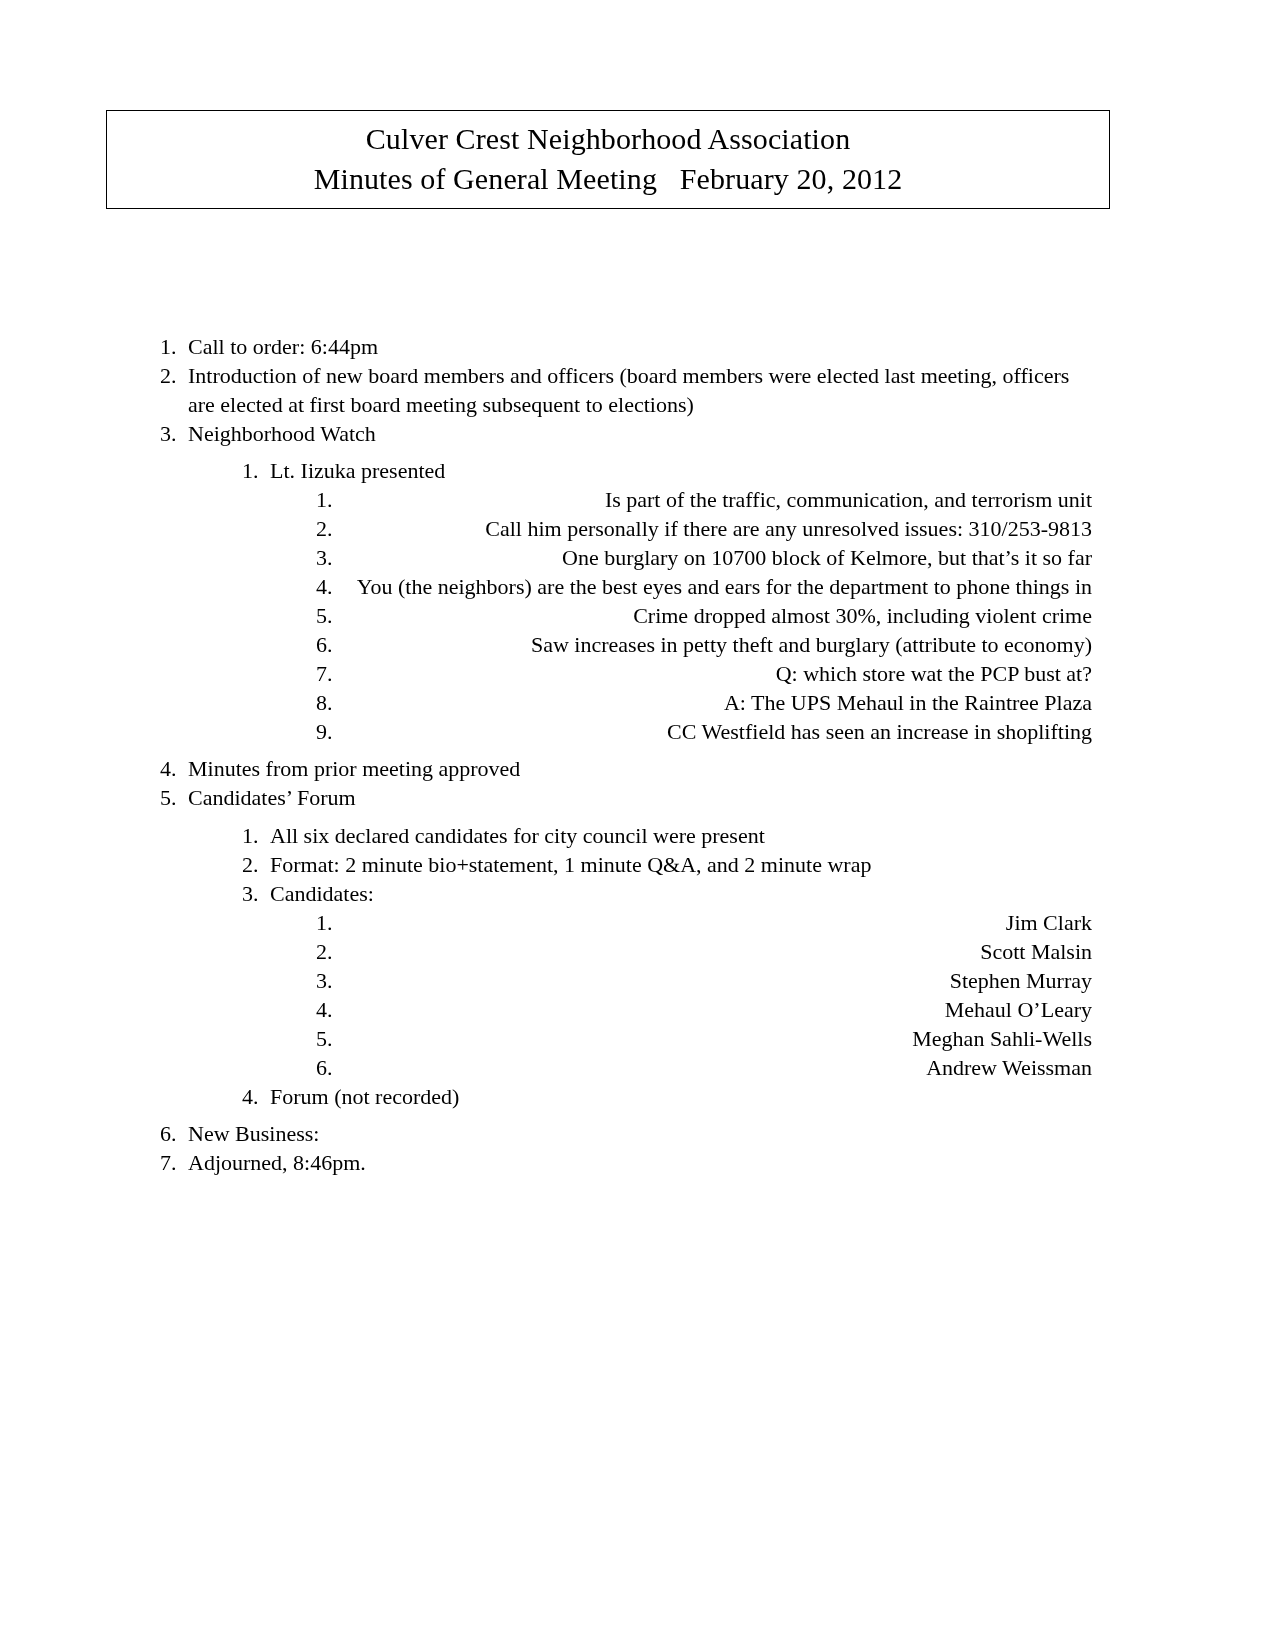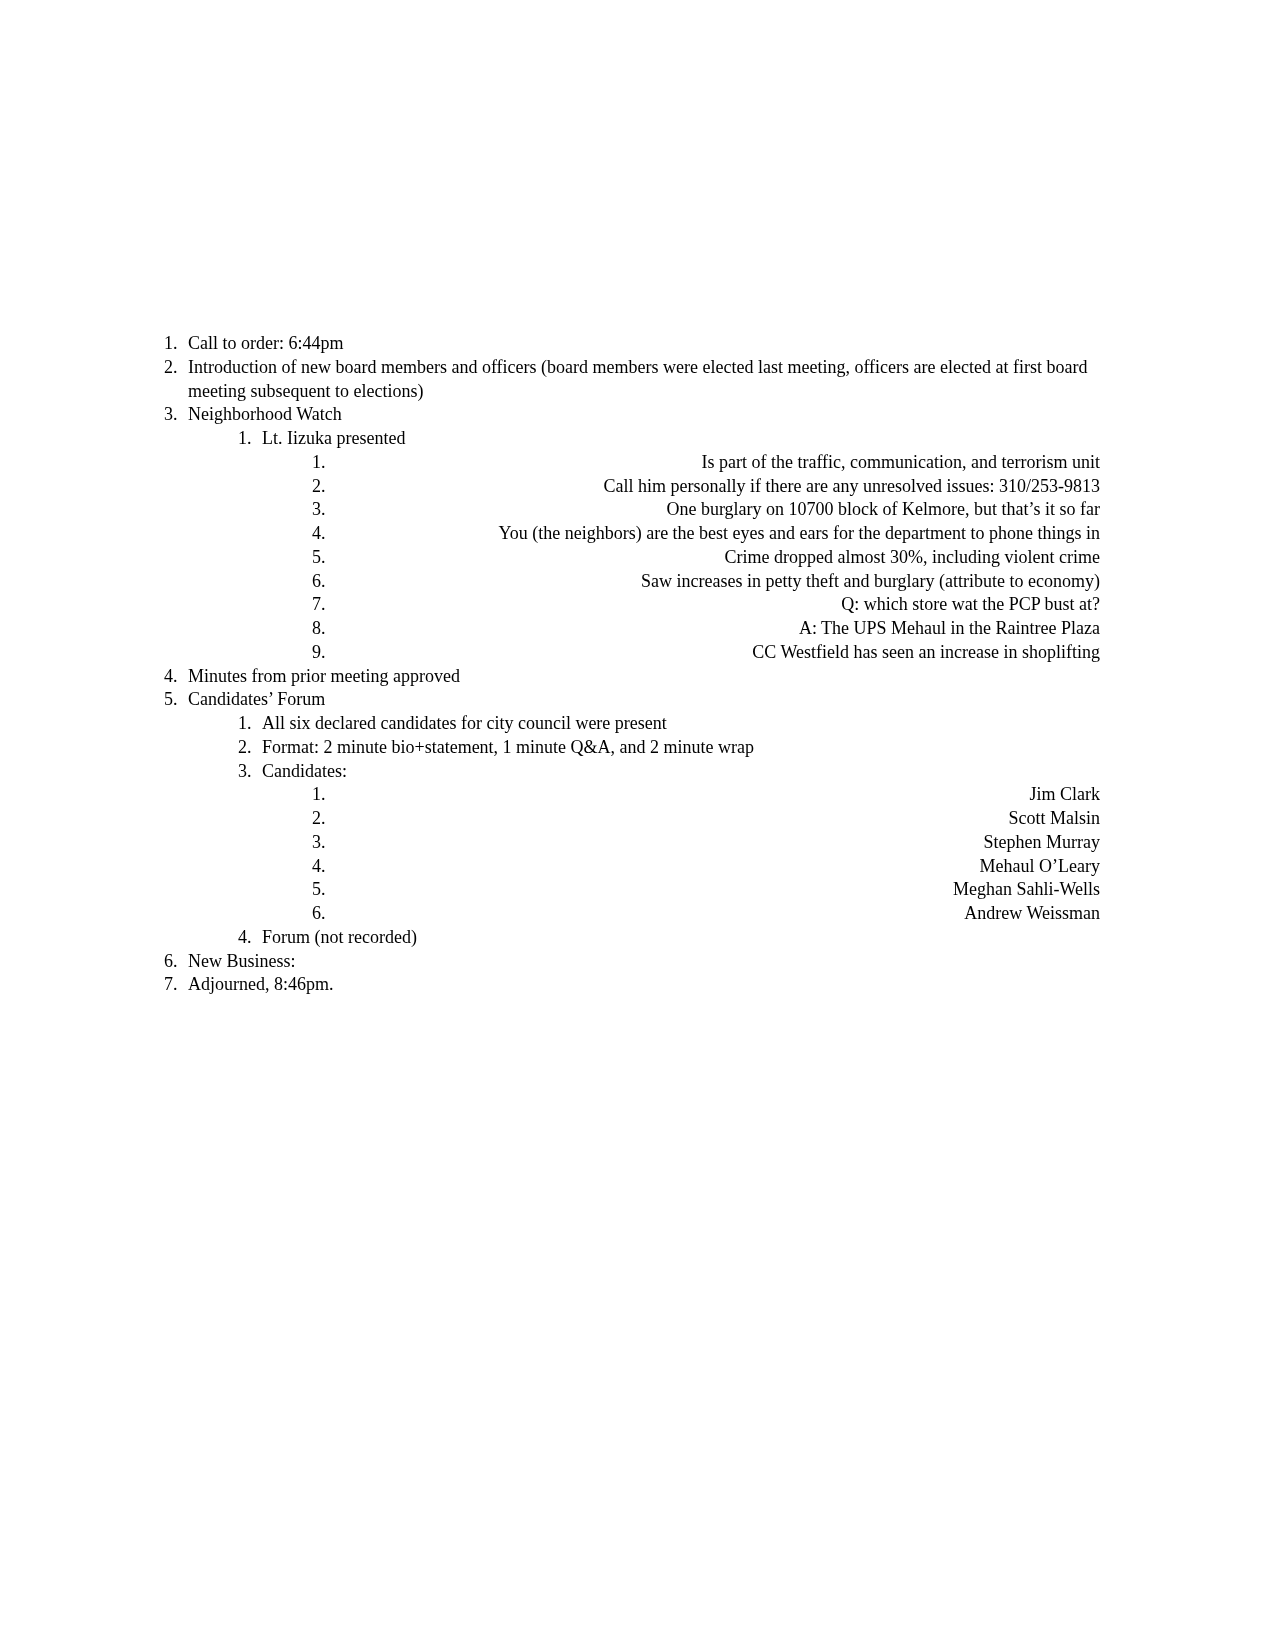--- a/index.html
+++ b/index.html
@@ -50,31 +50,31 @@
     line-height: 1.38;
     text-align: left;
   }
 
   
   .outline {
     position: absolute;
     left: 110px;
     top: 332px;
     width: 990px;
-    font-size: 18px;
+    font-size: 22px;
     line-height: 1.32;
   }
 
   ol.lvl1 {
     margin: 0;
     padding: 0 0 0 72px;
     list-style-type: decimal;
   }
   ol.lvl2 {
-    margin: 0;
+    margin: 8px;
     padding: 0 0 0 68px;
     list-style-type: decimal;
   }
   ol.lvl3 {
     margin: 0;
     padding: 0 0 0 68px;
     list-style-type: decimal;
     text-align: right;
   }
   ol.lvl1 > li,
@@ -90,20 +90,24 @@
   }
   .txt {
     display: inline;
   }
 </style>
 </head>
 <body>
 
 <div class="page">
 
+  <div class="title-box">
+    <div class="title-line">Culver Crest Neighborhood Association</div>
+    <div class="title-line">Minutes of General Meeting   February 20, 2012</div>
+  </div>
 
 
   <div class="outline">
     <ol class="lvl1">
 
       <li>
         <span class="txt">Call to order: 6:44pm</span>
       </li>
 
       <li>

